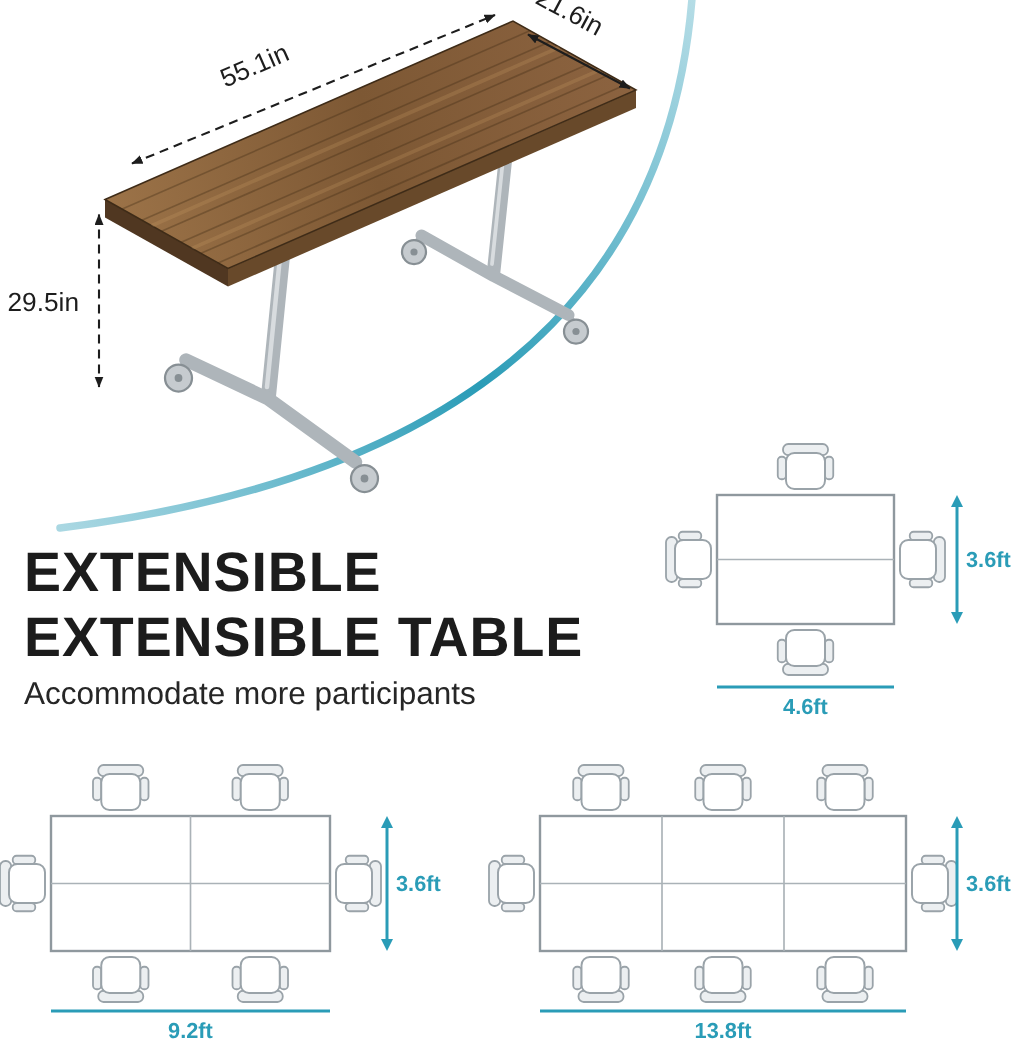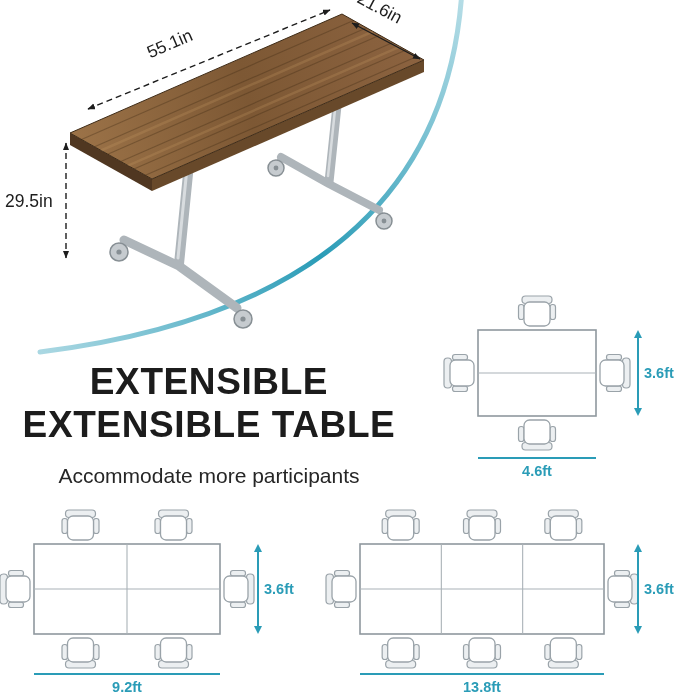--- a/index.html
+++ b/index.html
@@ -7,23 +7,23 @@
   .canvas {
     position: relative;
     width: 679px; height: 697px;
     background: #fff;
     overflow: hidden;
     font-family: "Liberation Sans", sans-serif;
   }
   .abs { position: absolute; }
 
   
-  .heading-block { left: 0; top: 361px; width: 418px; text-align: center; color: var(--text, #1c1c1c); }
+  .heading-block { left: 16px; top: 361px; width: 418px; color: var(--text, #1c1c1c); }
   .heading-block h1 { font-size: 37px; line-height: 1.15; font-weight: 800; letter-spacing: 0.6px; }
-  .heading-block p { font-size: 21px; margin-top: 18px; font-weight: 400; color: #262626; }
+  .heading-block p { font-size: 21px; margin-top: 5px; font-weight: 400; color: #262626; }
 
   
   .hero-dim { font: 400 17.5px "Liberation Sans", sans-serif; fill: #1d1d1d; }
   .dimK { stroke: #1d1d1d; stroke-width: 1.4; fill: none; }
   .leg { stroke: #aeb5ba; fill: none; stroke-linecap: round; }
   .leg-hi { stroke: #d8dcdf; fill: none; stroke-linecap: round; }
   .wheel { fill: #c6cbcf; stroke: #878f94; stroke-width: 1.5; }
   .hub { fill: #878f94; }
 
   

